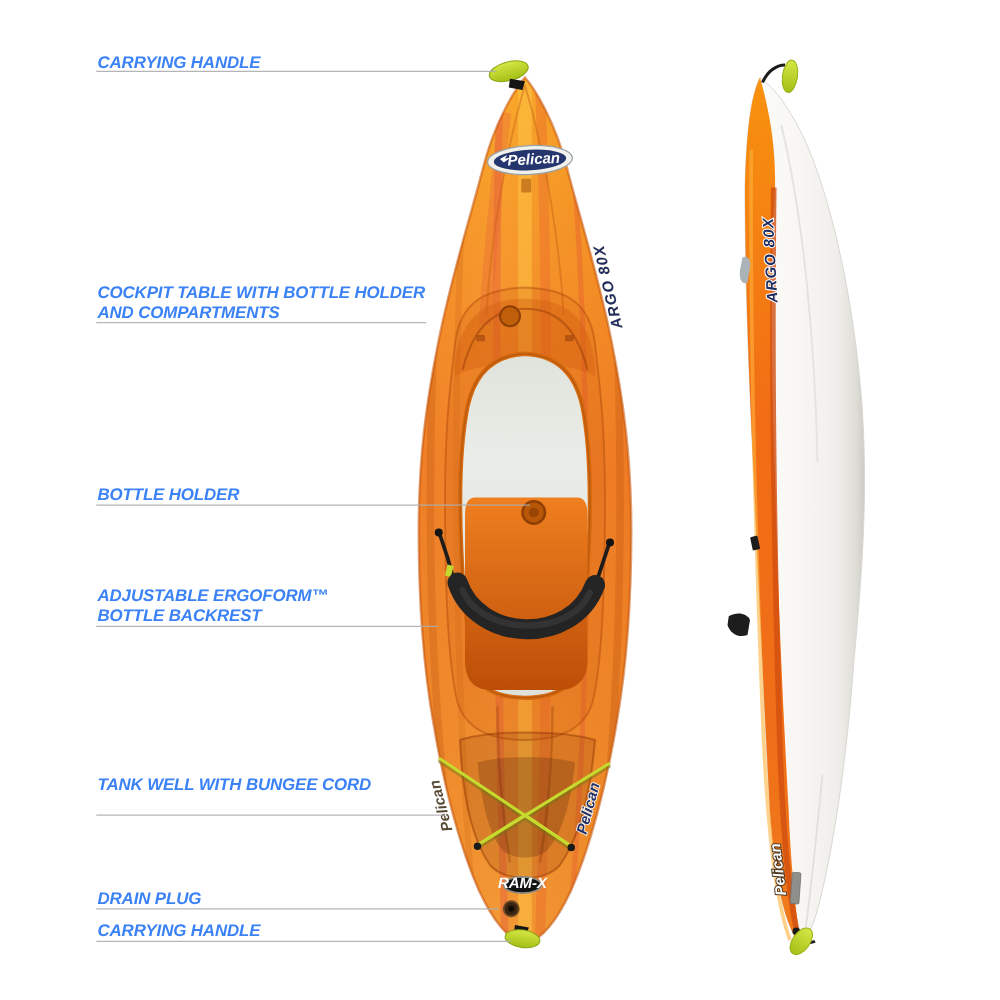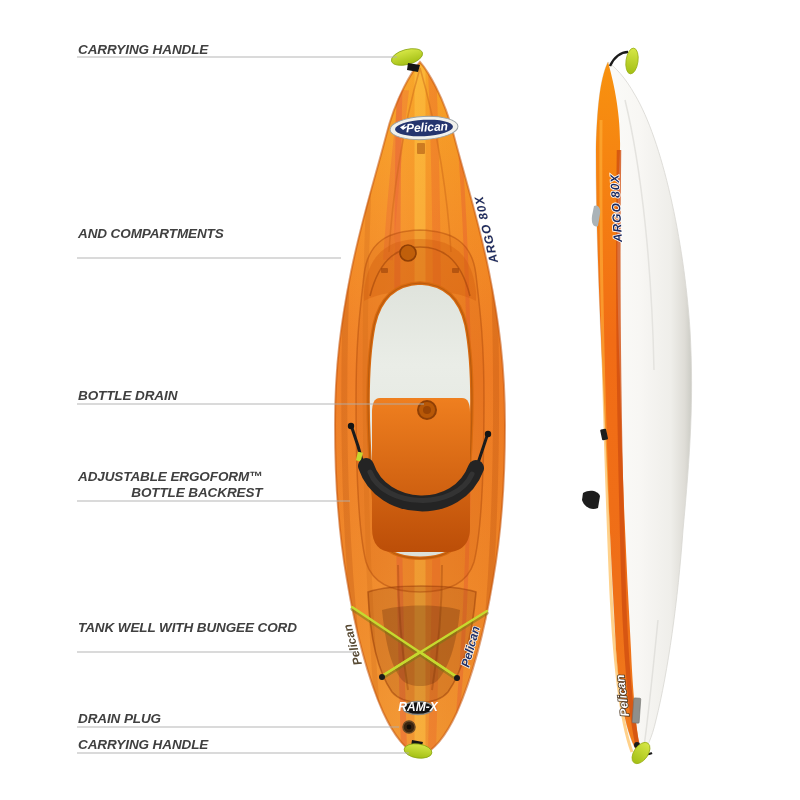--- a/index.html
+++ b/index.html
@@ -1,19 +1,19 @@
 <!DOCTYPE html>
 <html><head>
 <meta charset="utf-8">
 <style>
   html,body{margin:0;padding:0;background:#ffffff;}
   .canvas{position:relative;width:800px;height:800px;background:#ffffff;overflow:hidden;
           font-family:"Liberation Sans",sans-serif;}
   .art{position:absolute;left:0;top:0;}
-  .label{position:absolute;left:78px;color:#404040;
+  .label{position:absolute;left:78px;color:#3b82f6;
          font:italic 700 13.5px "Liberation Sans",sans-serif;
          letter-spacing:-0.1px;line-height:16px;white-space:nowrap;}
   .label span{display:block;}
   .decal-text{font:italic 700 12px "Liberation Sans",sans-serif;}
 </style>
 </head>
 <body>
 
 <div class="canvas">
 
@@ -240,26 +240,27 @@
       <line x1="77" y1="652" x2="356" y2="652"></line>
       <line x1="77" y1="727" x2="399" y2="727"></line>
       <line x1="77" y1="753" x2="409" y2="753"></line>
     </g>
   </svg>
 
   <div class="label" style="top:42px;">
     <span>CARRYING HANDLE</span>
   </div>
   <div class="label" style="top:226px;">
+    <span>COCKPIT TABLE WITH BOTTLE HOLDER</span>
     <span>AND COMPARTMENTS</span>
   </div>
   <div class="label" style="top:388px;">
-    <span>BOTTLE DRAIN</span>
-  </div>
-  <div class="label" style="top:469px;text-align:right;">
+    <span>BOTTLE HOLDER</span>
+  </div>
+  <div class="label" style="top:469px;">
     <span>ADJUSTABLE ERGOFORM™</span>
     <span>BOTTLE BACKREST</span>
   </div>
   <div class="label" style="top:620px;">
     <span>TANK WELL WITH BUNGEE CORD</span>
   </div>
   <div class="label" style="top:711px;">
     <span>DRAIN PLUG</span>
   </div>
   <div class="label" style="top:737px;">

